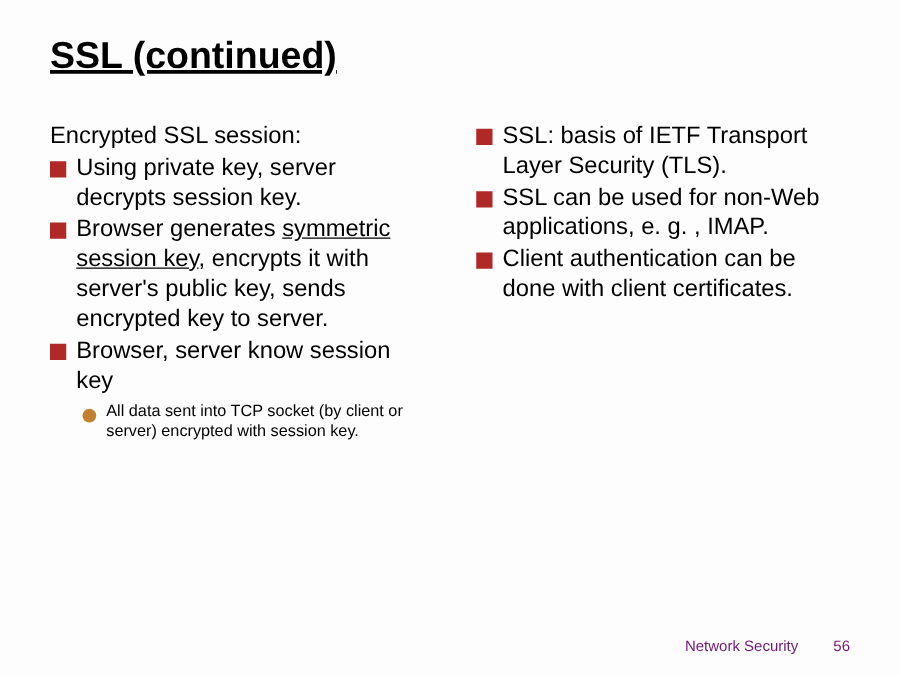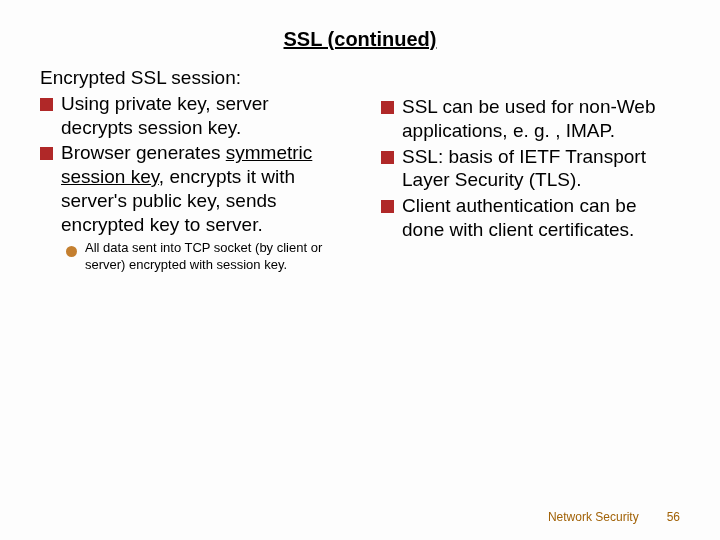--- a/index.html
+++ b/index.html
@@ -6,30 +6,28 @@
   body {
     width: 720px;
     height: 540px;
     background: #fdfdfd;
     font-family: "Comic Sans MS", "Comic Sans", cursive, sans-serif;
     color: #000;
     position: relative;
     padding: 28px 40px 20px 40px;
   }
   .title {
-    font-size: 20px;
+    font-size: 30px;
     font-weight: bold;
     text-decoration: underline;
-    margin-bottom: 15px;
-    text-align: center;
+    margin-bottom: 35px;
   }
   .columns {
     display: flex;
     gap: 42px;
-    align-items: center;
   }
   .col {
     flex: 1;
     font-size: 19px;
     line-height: 1.25;
   }
   .subhead {
     margin-bottom: 2px;
   }
   .bullet-row {
@@ -62,21 +60,21 @@
     margin-top: 6px;
     margin-right: 8px;
   }
   .underline { text-decoration: underline; }
   .footer {
     position: absolute;
     bottom: 16px;
     right: 40px;
     font-family: Arial, Helvetica, sans-serif;
     font-size: 12px;
-    color: #a16207;
+    color: #701a75;
     display: flex;
     gap: 28px;
     align-items: baseline;
   }
 </style>
 </head>
 <body>
 
 <div class="title">SSL (continued)</div>
 
@@ -90,36 +88,40 @@
       <div class="bullet-text">Using private key, server decrypts session key.</div>
     </div>
 
     <div class="bullet-row">
       <div class="square"></div>
       <div class="bullet-text">
         <span>Browser generates </span><span class="underline">symmetric session key</span><span>, encrypts it with server's public key, sends encrypted key to server.</span>
       </div>
     </div>
 
+    <div class="bullet-row">
+      <div class="square"></div>
+      <div class="bullet-text">Browser, server know session key</div>
+    </div>
 
     <div class="sub-bullet-row">
       <div class="circle"></div>
       <div class="bullet-text">All data sent into TCP socket (by client or server) encrypted with session key.</div>
     </div>
   </div>
 
   <div class="col">
     <div class="bullet-row">
       <div class="square"></div>
-      <div class="bullet-text">SSL can be used for non-Web applications, e. g. , IMAP.</div>
+      <div class="bullet-text">SSL: basis of IETF Transport Layer Security (TLS).</div>
     </div>
 
     <div class="bullet-row">
       <div class="square"></div>
-      <div class="bullet-text">SSL: basis of IETF Transport Layer Security (TLS).</div>
+      <div class="bullet-text">SSL can be used for non-Web applications, e. g. , IMAP.</div>
     </div>
 
     <div class="bullet-row">
       <div class="square"></div>
       <div class="bullet-text">Client authentication can be done with client certificates.</div>
     </div>
   </div>
 
 </div>
 

